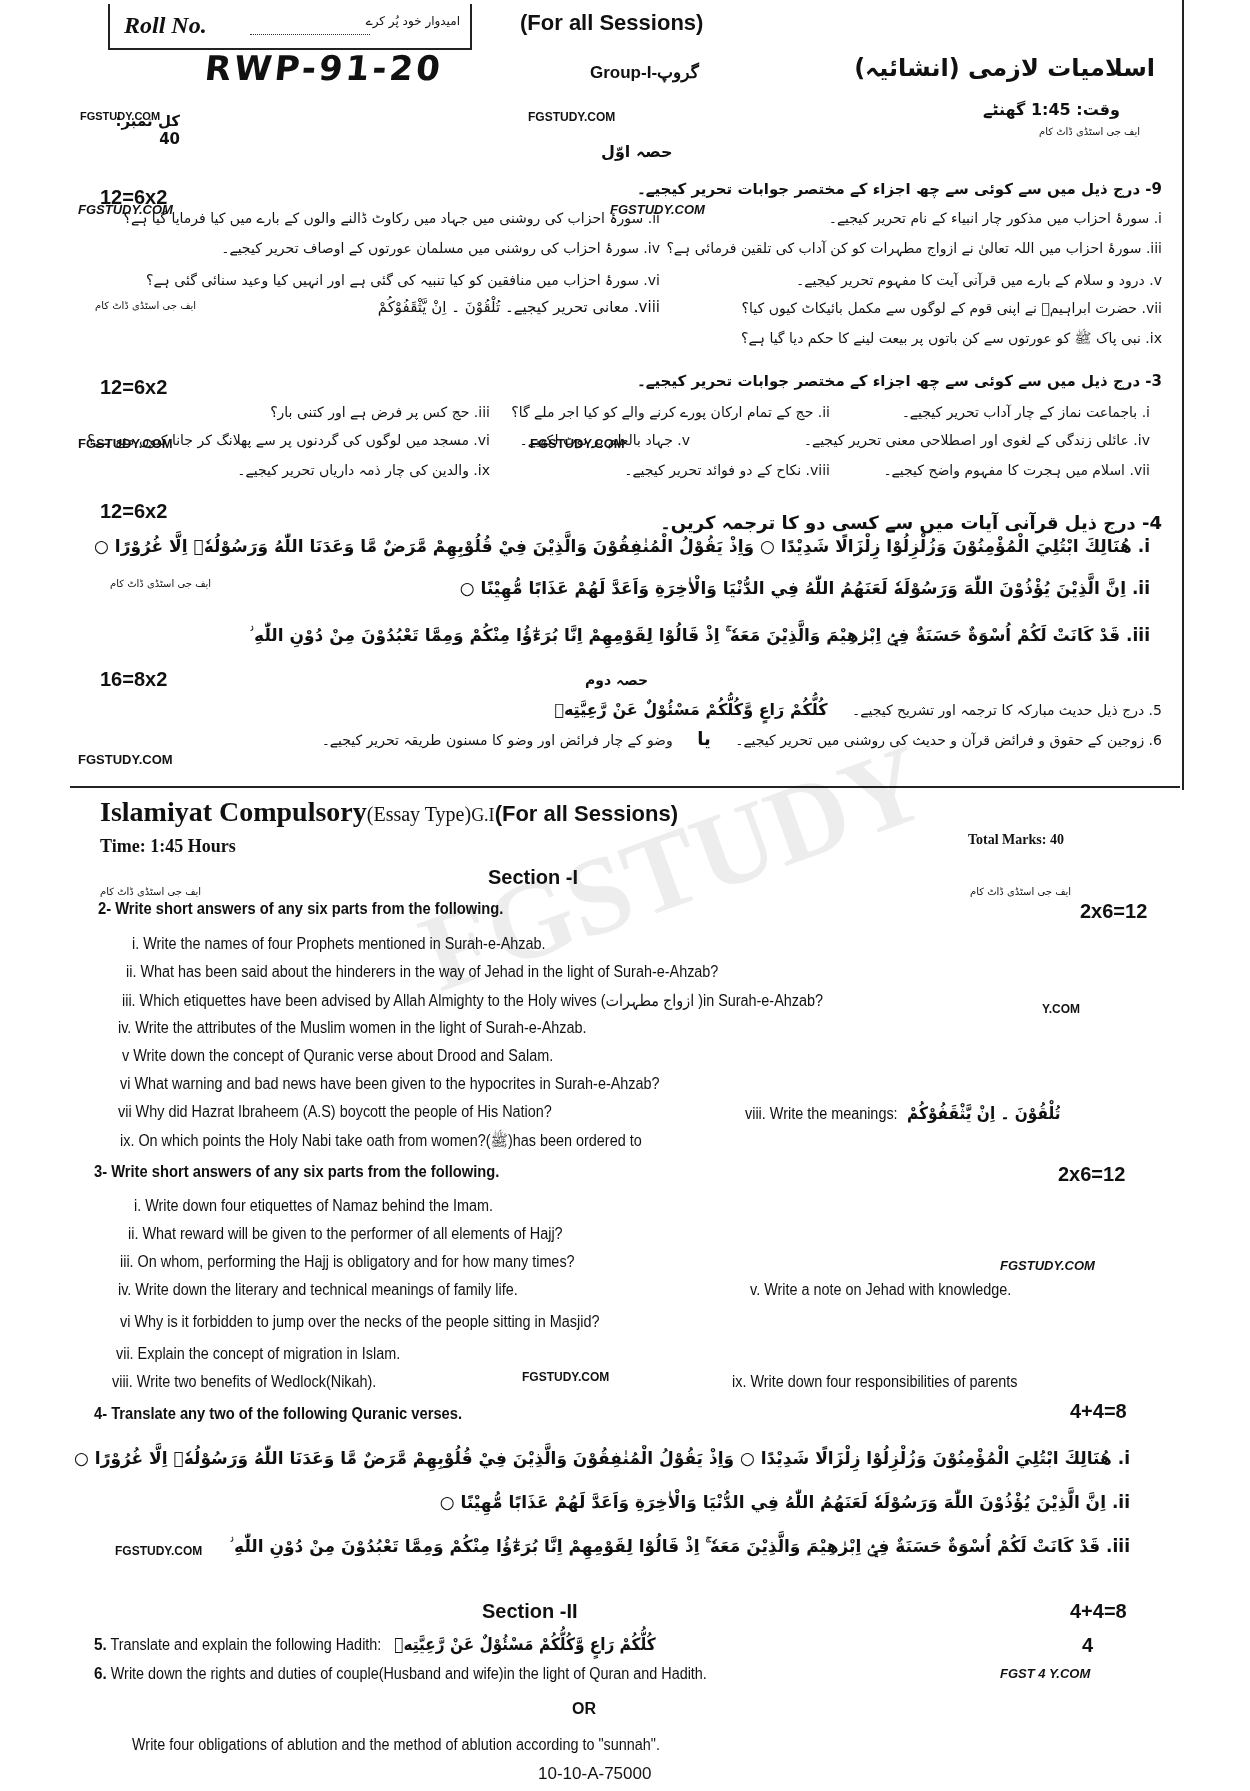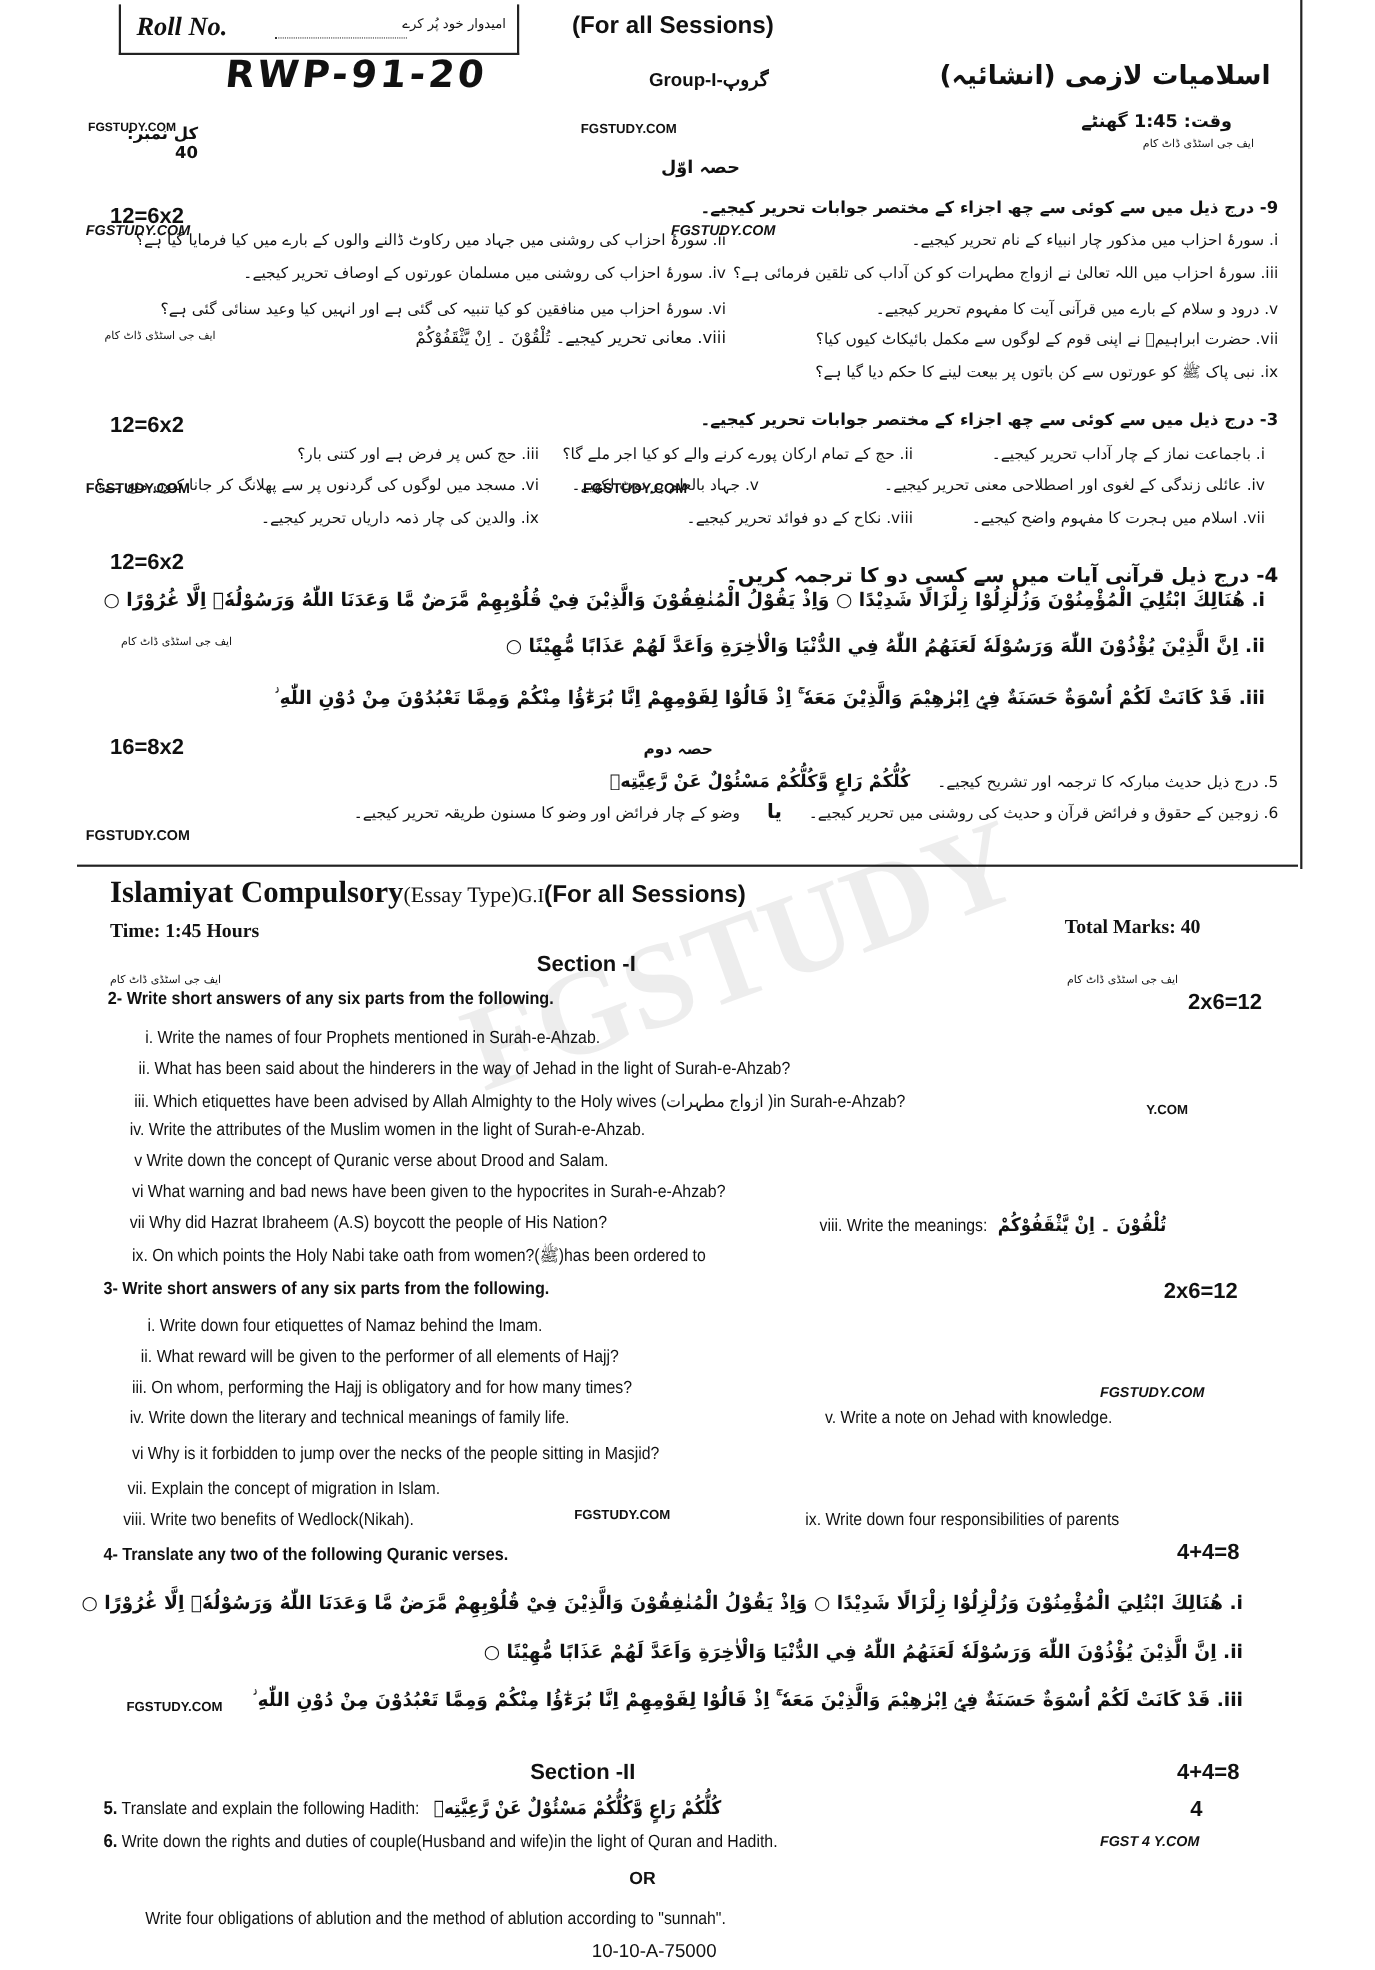--- a/index.html
+++ b/index.html
@@ -94,21 +94,21 @@
 <div class="abs wm" style="left:78px; top:752px;">FGSTUDY.COM</div>
 
 <div class="abs divider"></div>
 
 <div class="abs watermark">FGSTUDY</div>
 
 <div class="abs" style="left:100px; top:796px; white-space:nowrap;">
   <span class="serif bold" style="font-size:28px;">Islamiyat Compulsory</span><span class="serif" style="font-size:20px;">(Essay Type)</span><span class="serif" style="font-size:18px;">G.I</span><span class="bold" style="font-size:22px;">(For all Sessions)</span>
 </div>
 <div class="abs serif bold" style="left:100px; top:836px; font-size:18px;">Time: 1:45 Hours</div>
-<div class="abs serif bold" style="left:968px; top:832px; font-size:18px;text-align:right;">Total Marks: 40</div>
+<div class="abs serif bold" style="left:968px; top:832px; font-size:14px;text-align:right;">Total Marks: 40</div>
 <div class="abs bold" style="left:488px; top:866px; font-size:20px;">Section -I</div>
 <div class="abs urdu" style="left:100px; top:886px; font-size:10px;">ایف جی اسٹڈی ڈاٹ کام</div>
 <div class="abs urdu" style="left:970px; top:886px; font-size:10px;">ایف جی اسٹڈی ڈاٹ کام</div>
 
 <div class="abs eng-q" style="left:98px; top:900px;">2- Write short answers of any six parts from the following.</div>
 <div class="abs marks" style="left:1080px; top:900px;">2x6=12</div>
 <div class="abs eng-item" style="left:132px; top:935px;">i. Write the names of four Prophets mentioned in Surah-e-Ahzab.</div>
 <div class="abs eng-item" style="left:126px; top:963px;">ii. What has been said about the hinderers in the way of Jehad in the light of Surah-e-Ahzab?</div>
 <div class="abs eng-item" style="left:122px; top:991px;">iii. Which etiquettes have been advised by Allah Almighty to the Holy wives (ازواج مطہرات )in Surah-e-Ahzab?</div>
 <div class="abs wm" style="left:1042px; top:1002px; font-size:12px;">Y.COM</div>

